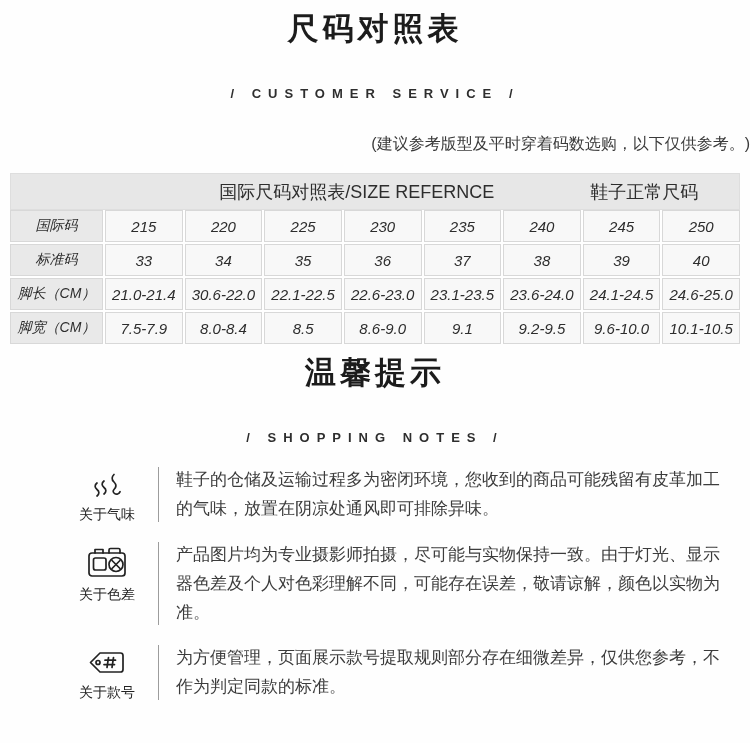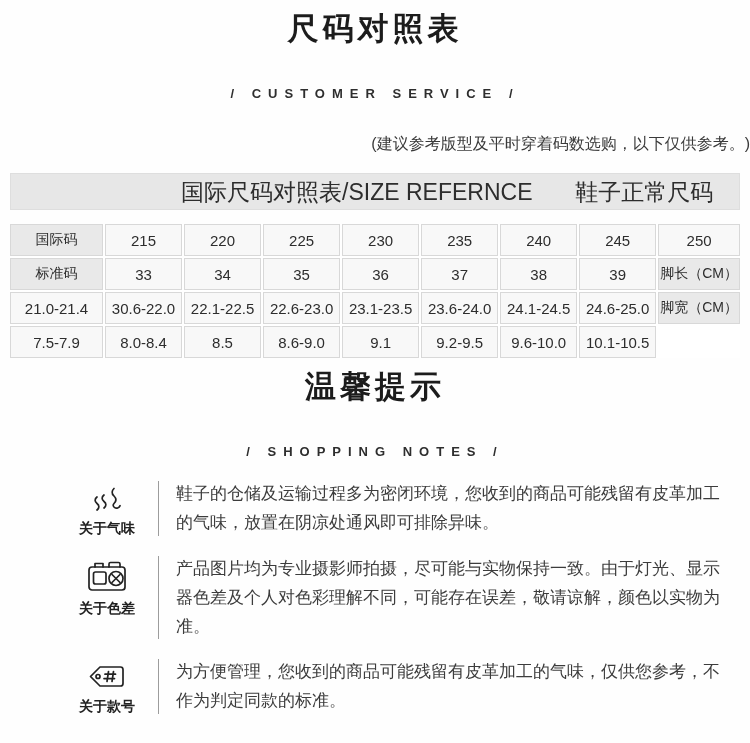--- a/index.html
+++ b/index.html
@@ -23,31 +23,32 @@
     margin-top:33px; font-size:16px; color:#3a3a3a; text-align:right;
   }
 
   
   .tbl { margin:18px 10px 0 10px; }
   .tbl-header {
     position:relative; height:37px; background:#e7e7e7;
     border:1px solid #dedede;
   }
   .tbl-header .hdr-left, .tbl-header .hdr-right {
-    position:absolute; top:0; line-height:36px; font-size:23px;
+    position:absolute; top:0; line-height:36px; font-size:18px;
     color:#2d2d2d; transform:translateX(-50%); white-space:nowrap;
   }
   .tbl-header .hdr-left { left:47.5%; }
   .tbl-header .hdr-right { left:87%; }
   .tbl-grid {
-    margin-top:14px;
+    margin-top:0;
     display:grid;
     grid-template-columns:93px repeat(8,1fr);
     gap:2px;
     background:#ffffff;
+    font-style:italic;
   }
   .cell {
     display:flex; align-items:center; justify-content:center;
     border:1px solid #d8d8d8; min-height:32px; padding:6px 1px;
     white-space:nowrap;
   }
   .label-cell { background:#e9e9e9; font-size:14px; color:#2d2d2d; }
   .value-cell { background:#f8f8f8; font-size:15px; color:#2d2d2d; }
 
   
@@ -56,21 +57,21 @@
   .note-item {
     display:grid; grid-template-columns:158px 1px 1fr;
     margin-bottom:16px;
   }
   .note-icon-col {
     display:flex; flex-direction:column; align-items:center;
     justify-content:flex-start; padding-left:56px; padding-top:4px;
   }
   .note-icon-col svg { display:block; }
   .note-icon-label {
-    margin-top:6px; font-size:14px; font-weight:700; color:#222;
+    margin-top:6px; font-size:14px; font-weight:400; color:#222;
     white-space:nowrap;
   }
   .note-divider { background:#9c9c9c; width:1px; margin:2px 0; }
   .note-text {
     padding-left:17px; font-size:17px; line-height:29px; color:#3c3c3c;
   }
   .icon-stroke { stroke:#222; fill:none; stroke-width:1.7; stroke-linecap:round; stroke-linejoin:round; }
 </style>
 </head>
 <body>
@@ -96,20 +97,21 @@
         <div class="cell value-cell">245</div>
         <div class="cell value-cell">250</div>
         <div class="cell label-cell">标准码</div>
         <div class="cell value-cell">33</div>
         <div class="cell value-cell">34</div>
         <div class="cell value-cell">35</div>
         <div class="cell value-cell">36</div>
         <div class="cell value-cell">37</div>
         <div class="cell value-cell">38</div>
         <div class="cell value-cell">39</div>
+        <div class="cell value-cell">40</div>
         <div class="cell label-cell">脚长（CM）</div>
         <div class="cell value-cell">21.0-21.4</div>
         <div class="cell value-cell">30.6-22.0</div>
         <div class="cell value-cell">22.1-22.5</div>
         <div class="cell value-cell">22.6-23.0</div>
         <div class="cell value-cell">23.1-23.5</div>
         <div class="cell value-cell">23.6-24.0</div>
         <div class="cell value-cell">24.1-24.5</div>
         <div class="cell value-cell">24.6-25.0</div>
         <div class="cell label-cell">脚宽（CM）</div>
@@ -169,17 +171,17 @@
         <span>
           <svg width="40" height="31" viewBox="0 0 40 31">
             <path class="icon-stroke" d="M3.5,15.5 L13,6 h20.5 a2.5,2.5 0 0 1 2.5,2.5 v14 a2.5,2.5 0 0 1 -2.5,2.5 H13 Z"></path>
             <circle class="icon-stroke" cx="11" cy="15.5" r="2"></circle>
             <path class="icon-stroke" d="M21.5,10.5 L20,20.5 M26.5,10.5 L25,20.5 M18,13.2 h10.5 M17,17.6 h10.5"></path>
           </svg>
         </span>
         <span class="note-icon-label">关于款号</span>
       </div>
       <div class="note-divider"></div>
-      <div class="note-text">为方便管理，您收到的商品可能残留有皮革加工的气味，仅供您参考，不作为判定同款的标准。</div>
+      <div class="note-text">为方便管理，页面展示款号提取规则部分存在细微差异，仅供您参考，不作为判定同款的标准。</div>
     </div>
 
   </div>
 </div>
 
 </body></html>

